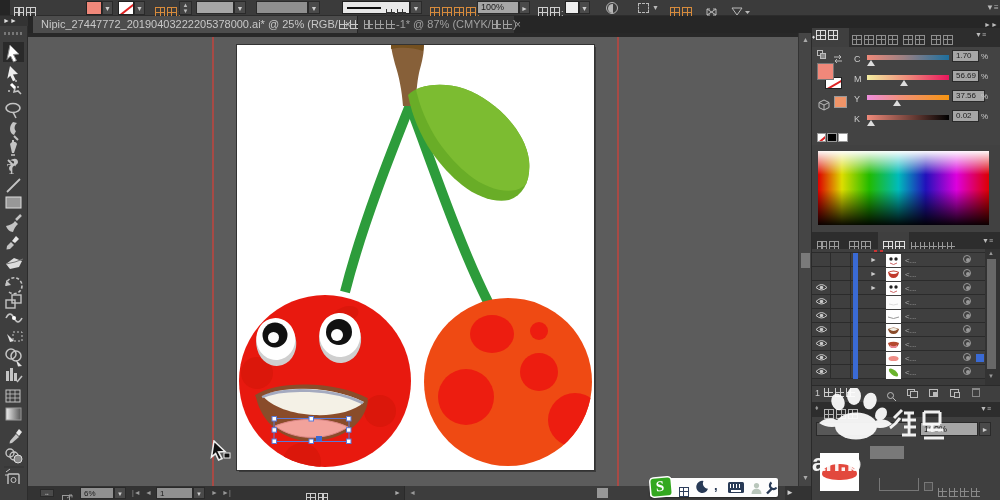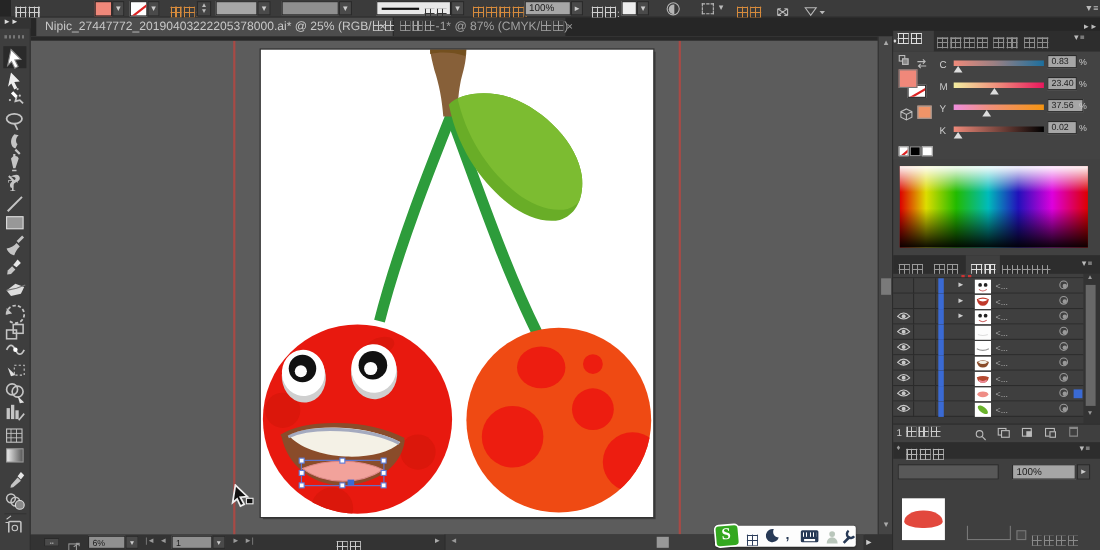--- a/index.html
+++ b/index.html
@@ -275,26 +275,26 @@
   <div class="abs" style="left:5px;top:16px;width:17px;height:17px;background:#f0887a;border:1px solid #777"></div>
 
   <div class="abs" style="left:6px;top:50px"><svg width="12" height="12">
             <path d="M6,1 L11,3.5 11,8.5 6,11 1,8.5 1,3.5 Z M1,3.5 L6,6 11,3.5 M6,6 L6,11" fill="none" stroke="#bbb"></path>
           </svg></div>
   <div class="abs" style="left:22px;top:49px;width:13px;height:12px;background:#f09468;border:1px solid #999"></div>
 
   <div class="abs" style="left:42px;top:7px;color:#ccc;font-size:9px">C</div>
   <div class="abs" style="left:55px;top:8px;width:82px;height:5px;background:linear-gradient(90deg,#ef8a7a,#9b8083 45%,#1c6f9e)"></div>
   <div class="abs" style="left:55px;top:13px;border-left:4px solid transparent;border-right:4px solid transparent;border-bottom:6px solid #ddd"></div>
-  <div class="gbox" style="left:140px;top:3px;width:27px;height:12px;font-size:8px;line-height:10px">0.83</div>
+  <div class="gbox" style="left:140px;top:3px;width:27px;height:12px;font-size:8px;line-height:10px">1.70</div>
   <div class="abs" style="left:169px;top:5px;color:#ccc;font-size:8px">%</div>
   <div class="abs" style="left:42px;top:27px;color:#ccc;font-size:9px">M</div>
   <div class="abs" style="left:55px;top:28px;width:82px;height:5px;background:linear-gradient(90deg,#f3eda0,#ef8a7a 50%,#e8175d)"></div>
   <div class="abs" style="left:88px;top:33px;border-left:4px solid transparent;border-right:4px solid transparent;border-bottom:6px solid #ddd"></div>
-  <div class="gbox" style="left:140px;top:23px;width:27px;height:12px;font-size:8px;line-height:10px">23.40</div>
+  <div class="gbox" style="left:140px;top:23px;width:27px;height:12px;font-size:8px;line-height:10px">56.69</div>
   <div class="abs" style="left:169px;top:25px;color:#ccc;font-size:8px">%</div>
   <div class="abs" style="left:42px;top:47px;color:#ccc;font-size:9px">Y</div>
   <div class="abs" style="left:55px;top:48px;width:82px;height:5px;background:linear-gradient(90deg,#ee8edd,#f0907c 40%,#f59410)"></div>
   <div class="abs" style="left:81px;top:53px;border-left:4px solid transparent;border-right:4px solid transparent;border-bottom:6px solid #ddd"></div>
   <div class="gbox" style="left:140px;top:43px;width:33px;height:12px;font-size:8px;line-height:10px">37.56</div>
   <div class="abs" style="left:169px;top:45px;color:#ccc;font-size:8px">%</div>
   <div class="abs" style="left:42px;top:67px;color:#ccc;font-size:9px">K</div>
   <div class="abs" style="left:55px;top:68px;width:82px;height:5px;background:linear-gradient(90deg,#ef8a7a,#000)"></div>
   <div class="abs" style="left:55px;top:73px;border-left:4px solid transparent;border-right:4px solid transparent;border-bottom:6px solid #ddd"></div>
   <div class="gbox" style="left:140px;top:63px;width:27px;height:12px;font-size:8px;line-height:10px">0.02</div>
@@ -585,13 +585,32 @@
           <path d="M6.5,2.5 a3.6,3.6 0 1 0 5,5" stroke="#283a56" stroke-width="2.2" fill="none"></path>
         </svg></div>
 </div>
 <div class="abs" style="left:786px;top:488px;color:#ccc;font-size:8px">►</div>
 
 <svg class="abs" style="left:210px;top:440px" width="22" height="22">
       <path d="M4,1 L15,11.5 8.5,12 12,18.5 8.6,20 5.6,13.6 1.5,17 Z" fill="#111" stroke="#eee" stroke-width="1.6"></path>
       <rect x="14" y="13" width="6" height="5" fill="#111" stroke="#eee"></rect>
     </svg>
 
+<div class="abs" id="wm" style="left:812px;top:388px;width:188px;height:90px;pointer-events:none">
+<svg width="188" height="90" viewBox="0 0 188 90">
+<g fill="#fff" opacity="0.93">
+  <ellipse cx="26" cy="14" rx="6.5" ry="8.5" transform="rotate(-20 26 14)"></ellipse>
+  <ellipse cx="42" cy="8" rx="7" ry="9"></ellipse>
+  <ellipse cx="58" cy="13" rx="6.5" ry="8.5" transform="rotate(18 58 13)"></ellipse>
+  <ellipse cx="69" cy="26" rx="5.5" ry="7" transform="rotate(34 69 26)"></ellipse>
+  <ellipse cx="44" cy="38" rx="21" ry="13.5"></ellipse>
+  <path d="M25,32 q-10,-4 -18,3 q9,6 20,3 Z"></path>
+  <path d="M63,33 q10,-4 17,3 q-8,6 -19,3 Z"></path>
+</g>
+<g fill="none" stroke="#fff" stroke-width="3" opacity="0.93">
+  <path d="M82,30 l8,-8 M78,40 q6,-4 10,-10 M92,25 h10 M90,32 h14 M92,39 h12 M97,25 v22 M90,47 h14"></path>
+  <path d="M112,24 h16 M112,24 v12 h16 M128,24 v12 M115,42 h16 M120,36 v8 M112,50 h20"></path>
+</g>
+<text x="0" y="83" font-size="24" font-weight="bold" fill="#fff" opacity=".93" font-family="Liberation Sans">an.b</text>
+<rect x="58" y="58" width="34" height="13" fill="#fff" opacity=".3"></rect>
+</svg>
+</div>
 </div>
 
 </body></html>

